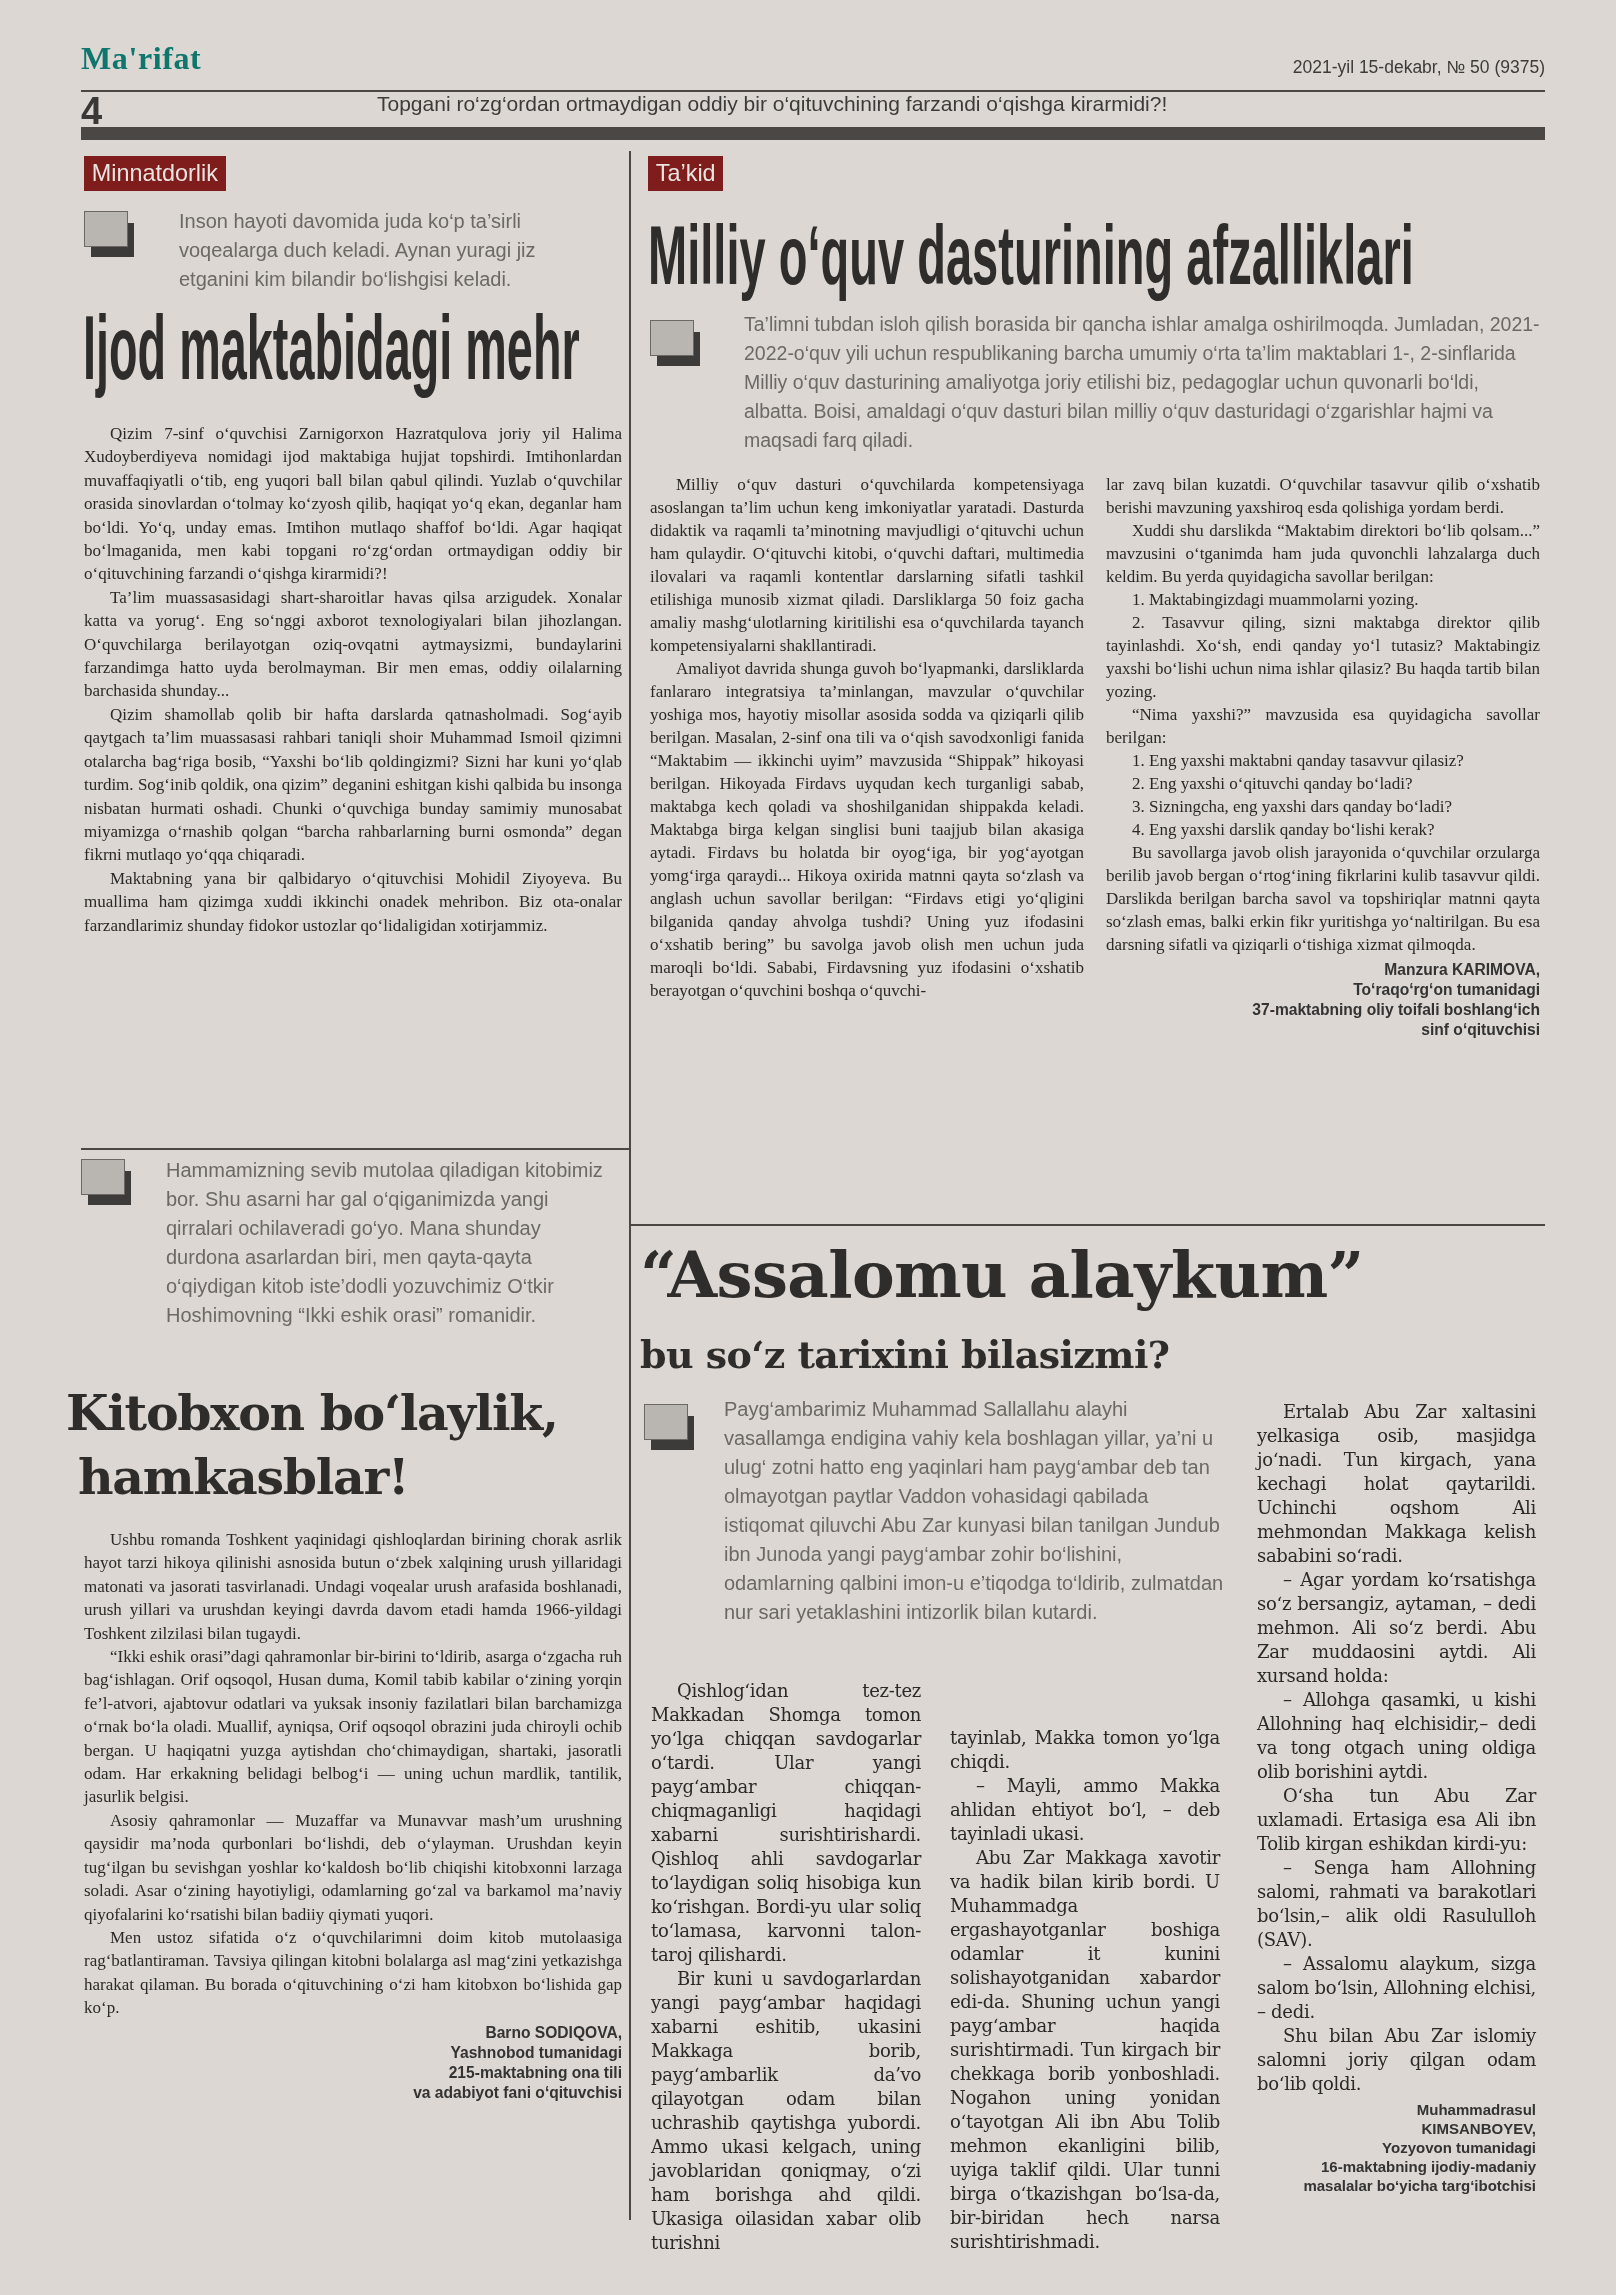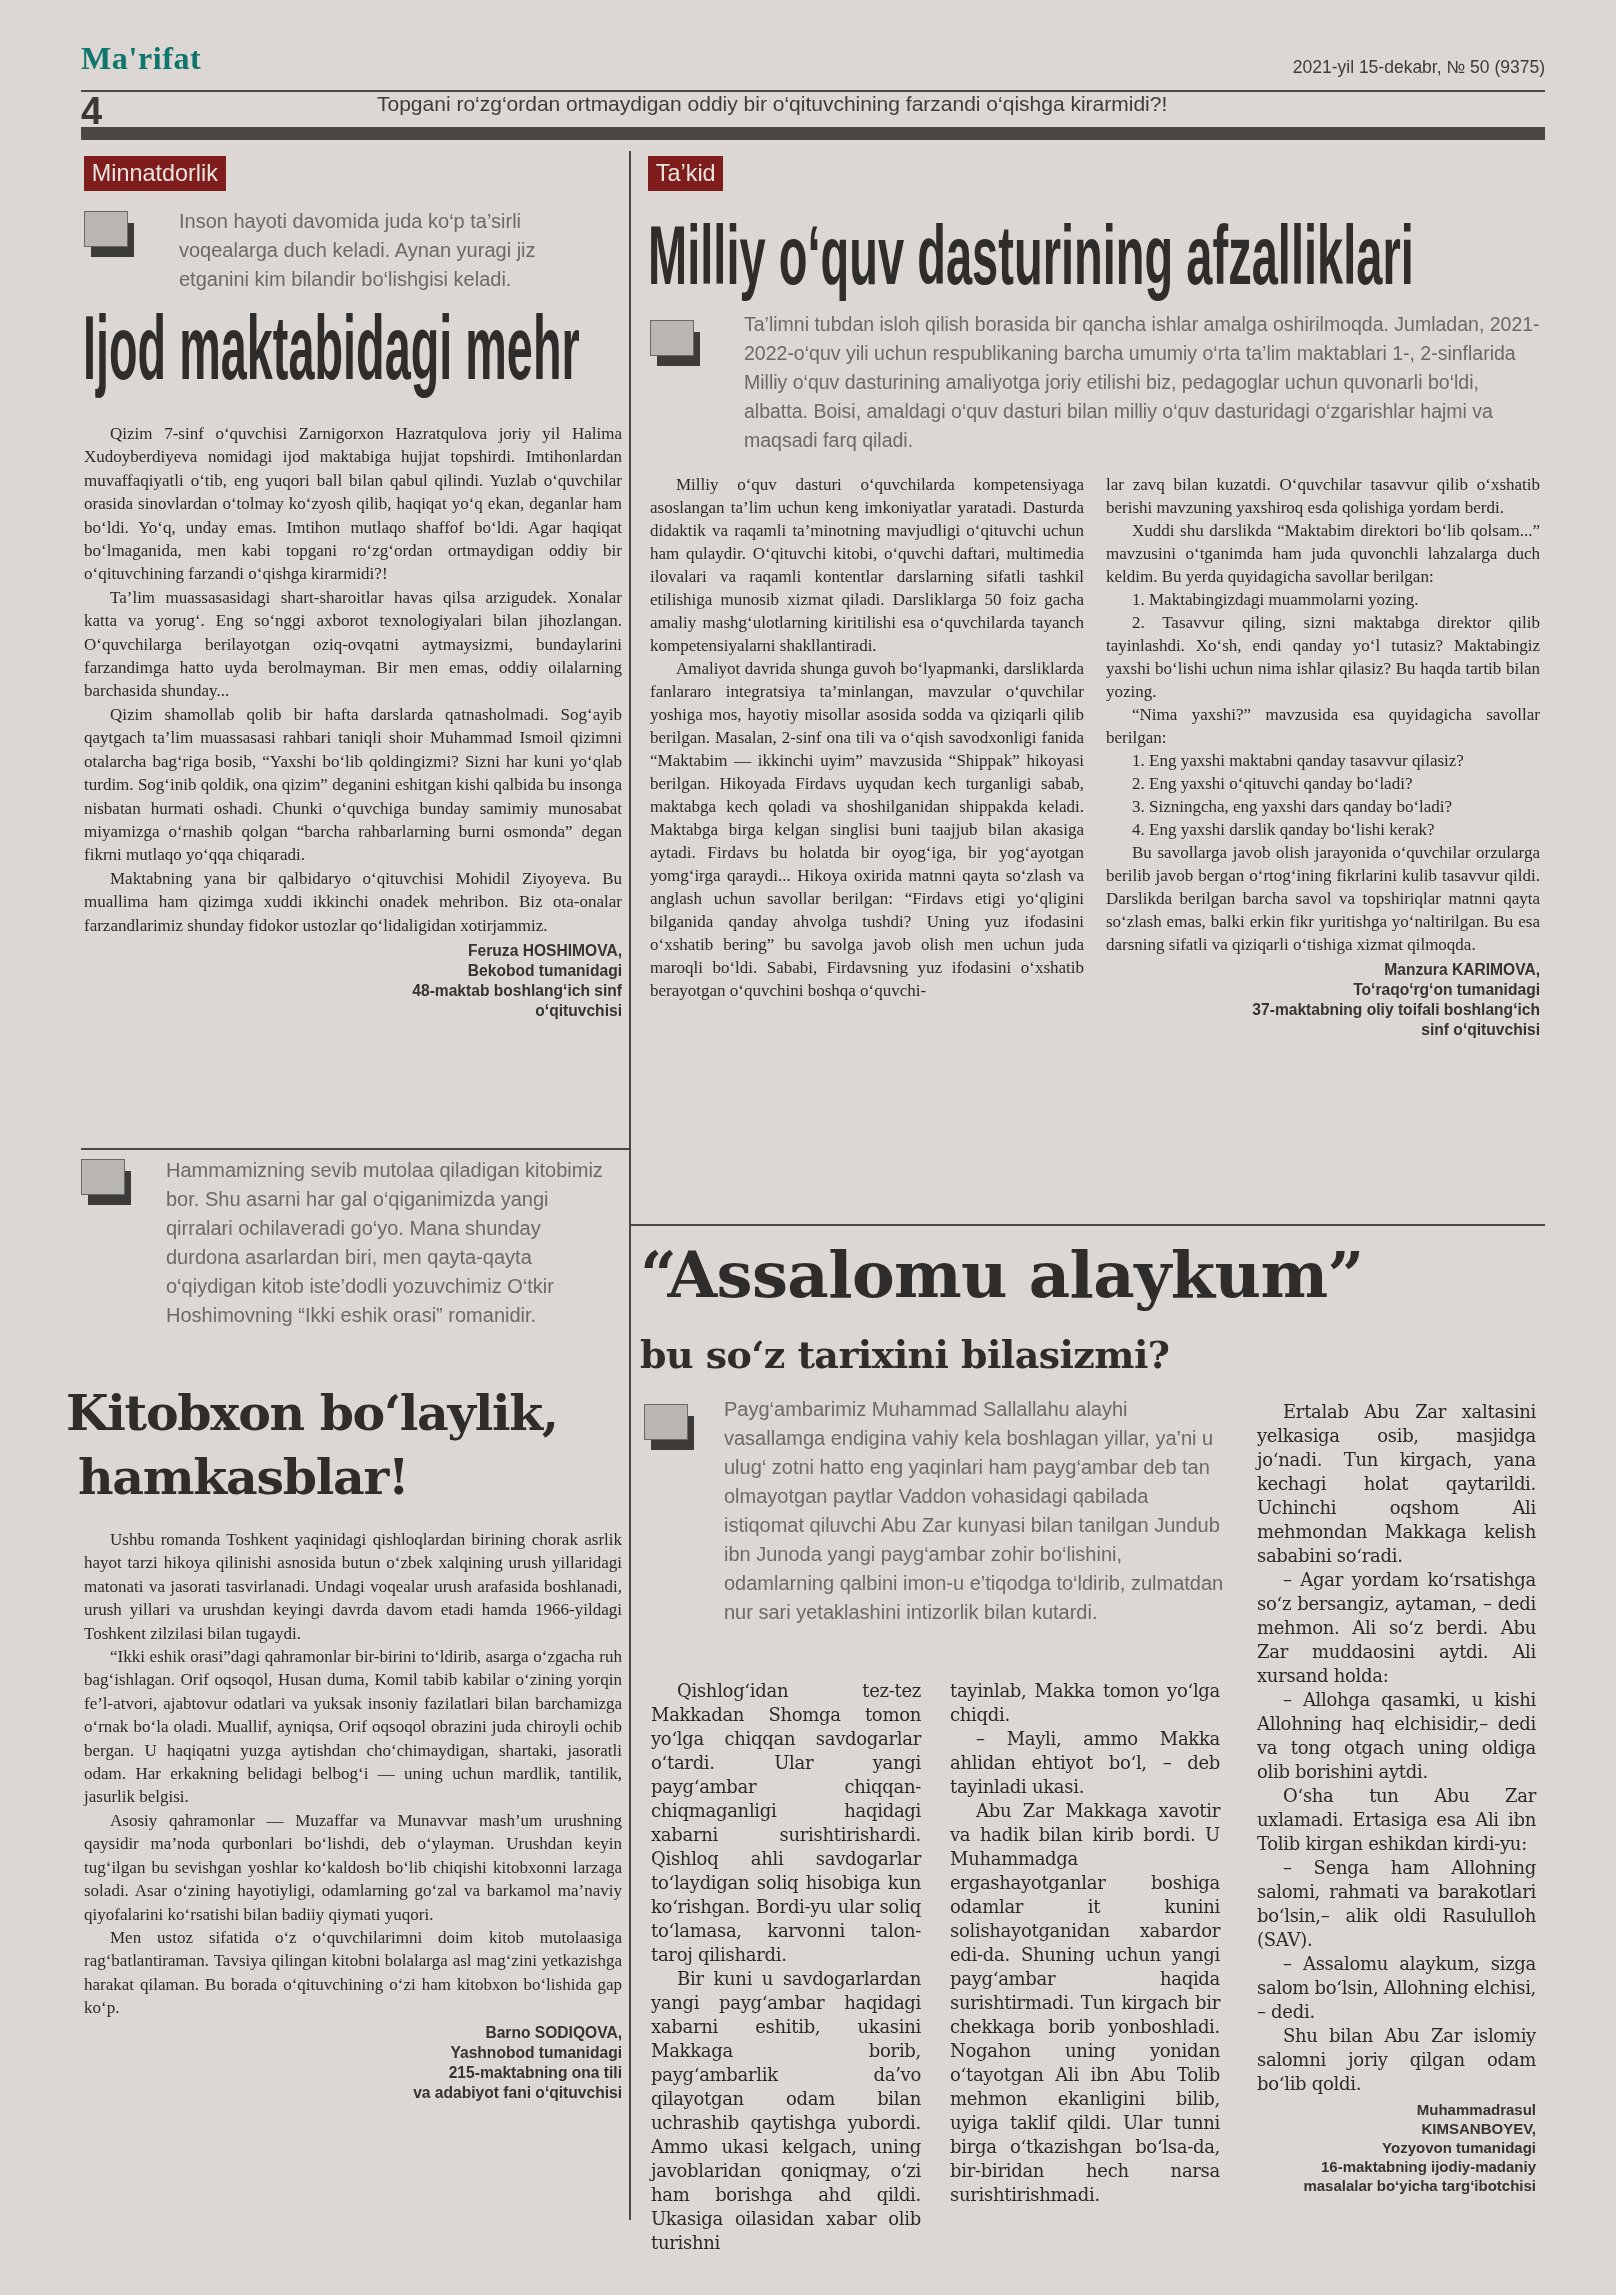--- a/index.html
+++ b/index.html
@@ -54,26 +54,20 @@
     <div class="back"></div>
     <div class="front"></div>
   </div>
 <div class="abs lead" style="left:179px; top:207px; width:416px;">Inson hayoti davomida juda ko‘p ta’sirli voqealarga duch keladi. Aynan yuragi jiz etganini kim bilandir bo‘lishgisi keladi.</div>
 <div class="abs cond" style="left:83px; top:297px; font-size:90px; transform:scaleX(0.52);">Ijod maktabidagi mehr</div>
 <div class="abs col" style="left:84px; top:422px; width:538px;">
   <p>Qizim 7-sinf o‘quvchisi Zarnigorxon Hazratqulova joriy yil Halima Xudoyberdiyeva nomidagi ijod maktabiga hujjat topshirdi. Imtihonlardan muvaffaqiyatli o‘tib, eng yuqori ball bilan qabul qilindi. Yuzlab o‘quvchilar orasida sinovlardan o‘tolmay ko‘zyosh qilib, haqiqat yo‘q ekan, deganlar ham bo‘ldi. Yo‘q, unday emas. Imtihon mutlaqo shaffof bo‘ldi. Agar haqiqat bo‘lmaganida, men kabi topgani ro‘zg‘ordan ortmaydigan oddiy bir o‘qituvchining farzandi o‘qishga kirarmidi?!</p>
   <p>Ta’lim muassasasidagi shart-sharoitlar havas qilsa arzigudek. Xonalar katta va yorug‘. Eng so‘nggi axborot texnologiyalari bilan jihozlangan. O‘quvchilarga berilayotgan oziq-ovqatni aytmaysizmi, bundaylarini farzandimga hatto uyda berolmayman. Bir men emas, oddiy oilalarning barchasida shunday...</p>
   <p>Qizim shamollab qolib bir hafta darslarda qatnasholmadi. Sog‘ayib qaytgach ta’lim muassasasi rahbari taniqli shoir Muhammad Ismoil qizimni otalarcha bag‘riga bosib, “Yaxshi bo‘lib qoldingizmi? Sizni har kuni yo‘qlab turdim. Sog‘inib qoldik, ona qizim” deganini eshitgan kishi qalbida bu insonga nisbatan hurmati oshadi. Chunki o‘quvchiga bunday samimiy munosabat miyamizga o‘rnashib qolgan “barcha rahbarlarning burni osmonda” degan fikrni mutlaqo yo‘qqa chiqaradi.</p>
   <p>Maktabning yana bir qalbidaryo o‘qituvchisi Mohidil Ziyoyeva. Bu muallima ham qizimga xuddi ikkinchi onadek mehribon. Biz ota-onalar farzandlarimiz shunday fidokor ustozlar qo‘lidaligidan xotirjammiz.</p>
-  <div class="byline" style="margin-top:3.9px;">
-    <div>Feruza HOSHIMOVA,</div>
-    <div>Bekobod tumanidagi</div>
-    <div>48-maktab boshlang‘ich sinf</div>
-    <div>o‘qituvchisi</div>
-  </div>
 </div>
 
 <div class="abs rubric" style="left:648px; top:156px;">Ta’kid</div>
 <div class="abs cond" style="left:648px; top:207px; font-size:84px; transform:scaleX(0.56);">Milliy o‘quv dasturining afzalliklari</div>
 <div class="sqicon" style="left:650px; top:320px;">
     <div class="back"></div>
     <div class="front"></div>
   </div>
 <div class="abs lead" style="left:744px; top:310px; width:799px; font-size:19.5px;">Ta’limni tubdan isloh qilish borasida bir qancha ishlar amalga oshirilmoqda. Jumladan, 2021-2022-o‘quv yili uchun respublikaning barcha umumiy o‘rta ta’lim maktablari 1-, 2-sinflarida Milliy o‘quv dasturining amaliyotga joriy etilishi biz, pedagoglar uchun quvonarli bo‘ldi, albatta. Boisi, amaldagi o‘quv dasturi bilan milliy o‘quv dasturidagi o‘zgarishlar hajmi va maqsadi farq qiladi.</div>
 <div class="abs col col2" style="left:650px; top:473px; width:434px;">
@@ -123,21 +117,21 @@
 <div class="abs slab" style="left:640px; top:1332px; font-size:38px; letter-spacing:-0.6px;">bu so‘z tarixini bilasizmi?</div>
 <div class="sqicon" style="left:644px; top:1404px;">
     <div class="back"></div>
     <div class="front"></div>
   </div>
 <div class="abs lead" style="left:724px; top:1395px; width:500px;">Payg‘ambarimiz Muhammad Sallallahu alayhi vasallamga endigina vahiy kela boshlagan yillar, ya’ni u ulug‘ zotni hatto eng yaqinlari ham payg‘ambar deb tan olmayotgan paytlar Vaddon vohasidagi qabilada istiqomat qiluvchi Abu Zar kunyasi bilan tanilgan Jundub ibn Junoda yangi payg‘ambar zohir bo‘lishini, odamlarning qalbini imon-u e’tiqodga to‘ldirib, zulmatdan nur sari yetaklashini intizorlik bilan kutardi.</div>
 <div class="abs col colw" style="left:651px; top:1679px; width:270px;">
   <p>Qishlog‘idan tez-tez Makkadan Shomga tomon yo‘lga chiqqan savdogarlar o‘tardi. Ular yangi payg‘ambar chiqqan-chiqmaganligi haqidagi xabarni surishtirishardi. Qishloq ahli savdogarlar to‘laydigan soliq hisobiga kun ko‘rishgan. Bordi-yu ular soliq to‘lamasa, karvonni talon-taroj qilishardi.</p>
   <p>Bir kuni u savdogarlardan yangi payg‘ambar haqidagi xabarni eshitib, ukasini Makkaga borib, payg‘ambarlik da’vo qilayotgan odam bilan uchrashib qaytishga yubordi. Ammo ukasi kelgach, uning javoblaridan qoniqmay, o‘zi ham borishga ahd qildi. Ukasiga oilasidan xabar olib turishni</p>
 </div>
-<div class="abs col colw" style="left:950px; top:1679px; width:270px;">
+<div class="abs col colw" style="left:950px; top:1726px; width:270px;">
   <p class="noind">tayinlab, Makka tomon yo‘lga chiqdi.</p>
   <p>– Mayli, ammo Makka ahlidan ehtiyot bo‘l, – deb tayinladi ukasi.</p>
   <p>Abu Zar Makkaga xavotir va hadik bilan kirib bordi. U Muhammadga ergashayotganlar boshiga odamlar it kunini solishayotganidan xabardor edi-da. Shuning uchun yangi payg‘ambar haqida surishtirmadi. Tun kirgach bir chekkaga borib yonboshladi. Nogahon uning yonidan o‘tayotgan Ali ibn Abu Tolib mehmon ekanligini bilib, uyiga taklif qildi. Ular tunni birga o‘tkazishgan bo‘lsa-da, bir-biridan hech narsa surishtirishmadi.</p>
 </div>
 <div class="abs col colw" style="left:1257px; top:1400px; width:279px;">
   <p>Ertalab Abu Zar xaltasini yelkasiga osib, masjidga jo‘nadi. Tun kirgach, yana kechagi holat qaytarildi. Uchinchi oqshom Ali mehmondan Makkaga kelish sababini so‘radi.</p>
   <p>– Agar yordam ko‘rsatishga so‘z bersangiz, aytaman, – dedi mehmon. Ali so‘z berdi. Abu Zar muddaosini aytdi. Ali xursand holda:</p>
   <p>– Allohga qasamki, u kishi Allohning haq elchisidir,– dedi va tong otgach uning oldiga olib borishini aytdi.</p>
   <p>O‘sha tun Abu Zar uxlamadi. Ertasiga esa Ali ibn Tolib kirgan eshikdan kirdi-yu:</p>
   <p>– Senga ham Allohning salomi, rahmati va barakotlari bo‘lsin,– alik oldi Rasululloh (SAV).</p>

